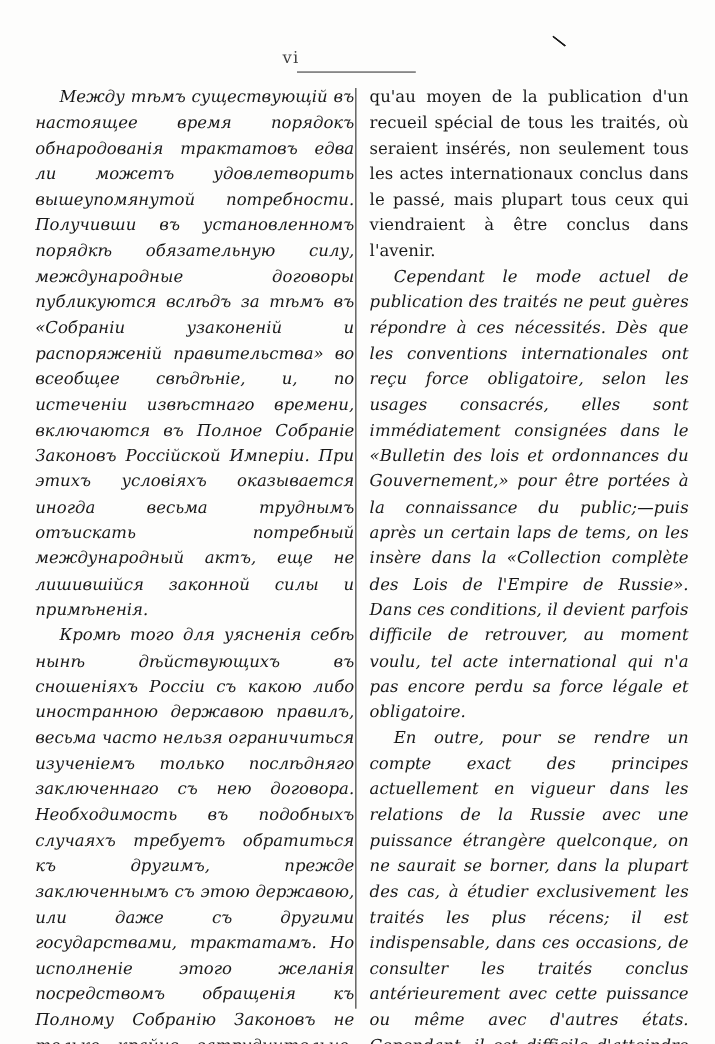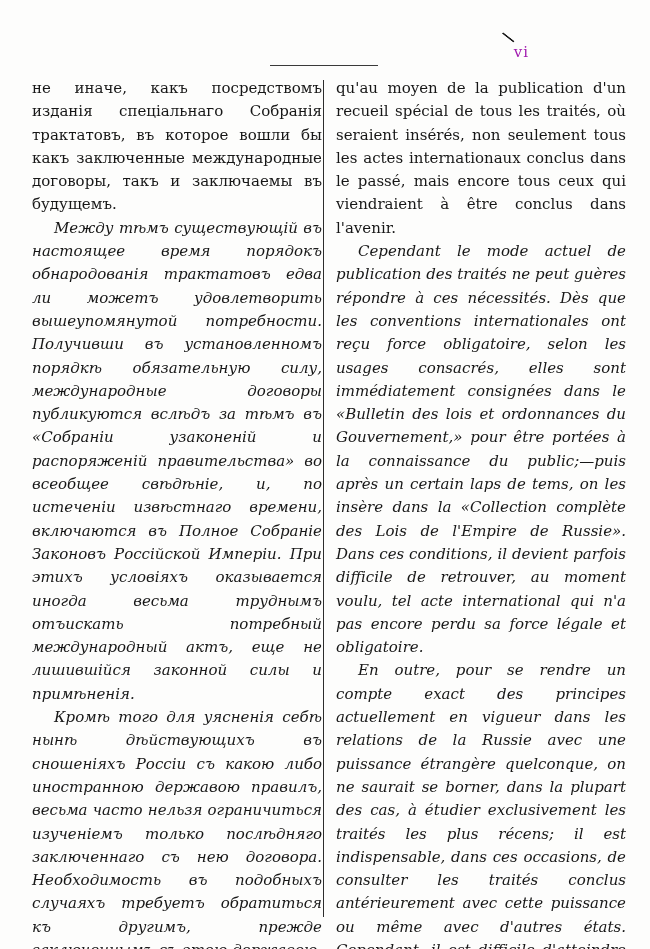--- a/index.html
+++ b/index.html
@@ -17,24 +17,24 @@
   }
   .page {
     position: absolute;
     inset: 0;
   }
   .page-number {
     position: absolute;
     top: 43px;
     left: 0;
     width: 529px;
-    text-align: right;
+    text-align: center;
     font-size: 15px;
     letter-spacing: 1px;
-    color: #a21caf;
+    color: #404040;
   }
   .header-rule {
     position: absolute;
     top: 65px;
     left: 270px;
     width: 108px;
     height: 0;
     border-top: 1.6px solid #3a3a3a;
   }
   .ink-mark {
@@ -82,26 +82,25 @@
 
 <div class="page">
 
   <div class="ink-mark"></div>
 
   <div class="page-number">vi</div>
 
   <div class="header-rule"></div>
 
   <div class="column left">
-    <p>не иначе, какъ посредствомъ изданія спеціальнаго Собранія трактатовъ, въ которое вошли бы какъ заключенные международные договоры, такъ и заключаемы въ будущемъ.</p>
     <p class="indent">Между тѣмъ существующій въ настоящее время порядокъ обнародованія трактатовъ едва ли можетъ удовлетворить вышеупомянутой потребности. Получивши въ установленномъ порядкѣ обязательную силу, международные договоры публикуются вслѣдъ за тѣмъ въ «Собраніи узаконеній и распоряженій правительства» во всеобщее свѣдѣніе, и, по истеченіи извѣстнаго времени, включаются въ Полное Собраніе Законовъ Россійской Имперіи. При этихъ условіяхъ оказывается иногда весьма труднымъ отъискать потребный международный актъ, еще не лишившійся законной силы и примѣненія.</p>
     <p class="indent">Кромѣ того для уясненія себѣ нынѣ дѣйствующихъ въ сношеніяхъ Россіи съ какою либо иностранною державою правилъ, весьма часто нельзя ограничиться изученіемъ только послѣдняго заключеннаго съ нею договора. Необходимость въ подобныхъ случаяхъ требуетъ обратиться къ другимъ, прежде заключеннымъ съ этою державою, или даже съ другими государствами, трактатамъ. Но исполненіе этого желанія посредствомъ обращенія къ Полному Собранію Законовъ не только крайне затруднительно, но часто даже не-</p>
   </div>
 
   <div class="divider"></div>
 
   <div class="column right">
-    <p>qu'au moyen de la publication d'un recueil spécial de tous les traités, où seraient insérés, non seulement tous les actes internationaux conclus dans le passé, mais encore tous ceux qui viendraient à être conclus dans l'avenir.</p>
+    <p>qu'au moyen de la publication d'un recueil spécial de tous les traités, où seraient insérés, non seulement tous les actes internationaux conclus dans le passé, mais plupart tous ceux qui viendraient à être conclus dans l'avenir.</p>
     <p class="indent">Cependant le mode actuel de publication des traités ne peut guères répondre à ces nécessités. Dès que les conventions internationales ont reçu force obligatoire, selon les usages consacrés, elles sont immédiatement consignées dans le «Bulletin des lois et ordonnances du Gouvernement,» pour être portées à la connaissance du public;—puis après un certain laps de tems, on les insère dans la «Collection complète des Lois de l'Empire de Russie». Dans ces conditions, il devient parfois difficile de retrouver, au moment voulu, tel acte international qui n'a pas encore perdu sa force légale et obligatoire.</p>
     <p class="indent">En outre, pour se rendre un compte exact des principes actuellement en vigueur dans les relations de la Russie avec une puissance étrangère quelconque, on ne saurait se borner, dans la plupart des cas, à étudier exclusivement les traités les plus récens; il est indispensable, dans ces occasions, de consulter les traités conclus antérieurement avec cette puissance ou même avec d'autres états. Cependant, il est difficile d'atteindre ce but en recourant à la Collection des Lois; souvent même cela devient impossible, car on n'y insère</p>
   </div>
 
 </div>
 
 </body></html>

